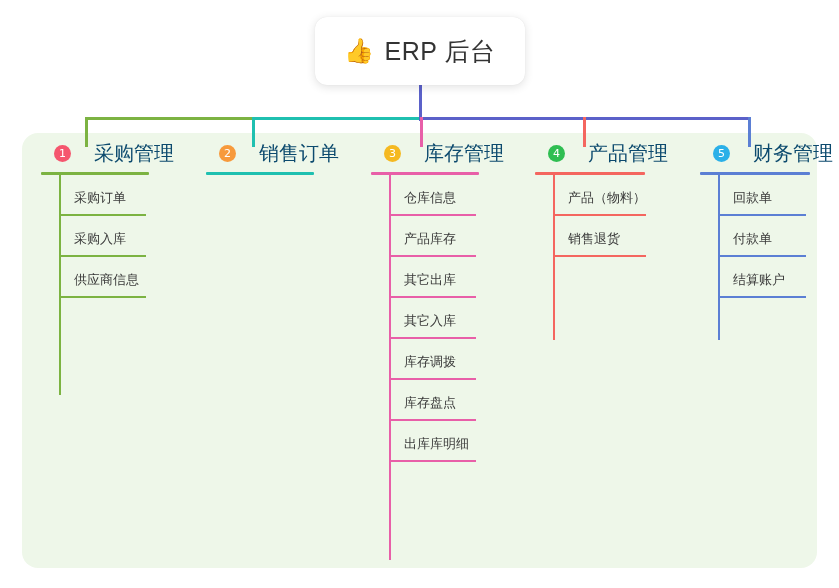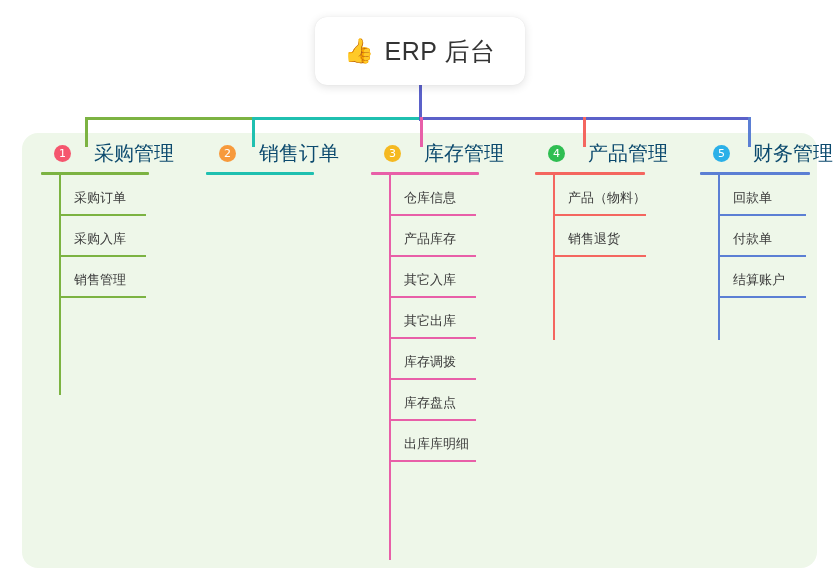--- a/index.html
+++ b/index.html
@@ -158,21 +158,21 @@
         <div class="spine" style="background: rgb(124, 179, 66); height: 220px;"></div>
         <div class="leaf">
           <span class="leaf-text">采购订单</span>
           <div class="leaf-rule" style="background: rgb(124, 179, 66); width: 87px;"></div>
         </div>
         <div class="leaf">
           <span class="leaf-text">采购入库</span>
           <div class="leaf-rule" style="background: rgb(124, 179, 66); width: 87px;"></div>
         </div>
         <div class="leaf">
-          <span class="leaf-text">销售管理</span>
+          <span class="leaf-text">供应商信息</span>
           <div class="leaf-rule" style="background: rgb(124, 179, 66); width: 87px;"></div>
         </div>
       </div>
     </div>
     <div class="column" style="left: 203px; width: 150px;">
       <div class="col-head">
         <span class="badge" style="background: rgb(247, 154, 60);">2</span>
         <span class="head-label">销售订单</span>
       </div>
       <div class="head-rule" style="background: rgb(31, 192, 176); width: 108px; margin-left: 3px;"></div>
@@ -187,25 +187,25 @@
         <div class="spine" style="background: rgb(232, 95, 168); height: 385px;"></div>
         <div class="leaf">
           <span class="leaf-text">仓库信息</span>
           <div class="leaf-rule" style="background: rgb(232, 95, 168); width: 87px;"></div>
         </div>
         <div class="leaf">
           <span class="leaf-text">产品库存</span>
           <div class="leaf-rule" style="background: rgb(232, 95, 168); width: 87px;"></div>
         </div>
         <div class="leaf">
+          <span class="leaf-text">其它出库</span>
+          <div class="leaf-rule" style="background: rgb(232, 95, 168); width: 87px;"></div>
+        </div>
+        <div class="leaf">
           <span class="leaf-text">其它入库</span>
-          <div class="leaf-rule" style="background: rgb(232, 95, 168); width: 87px;"></div>
-        </div>
-        <div class="leaf">
-          <span class="leaf-text">其它出库</span>
           <div class="leaf-rule" style="background: rgb(232, 95, 168); width: 87px;"></div>
         </div>
         <div class="leaf">
           <span class="leaf-text">库存调拨</span>
           <div class="leaf-rule" style="background: rgb(232, 95, 168); width: 87px;"></div>
         </div>
         <div class="leaf">
           <span class="leaf-text">库存盘点</span>
           <div class="leaf-rule" style="background: rgb(232, 95, 168); width: 87px;"></div>
         </div>

